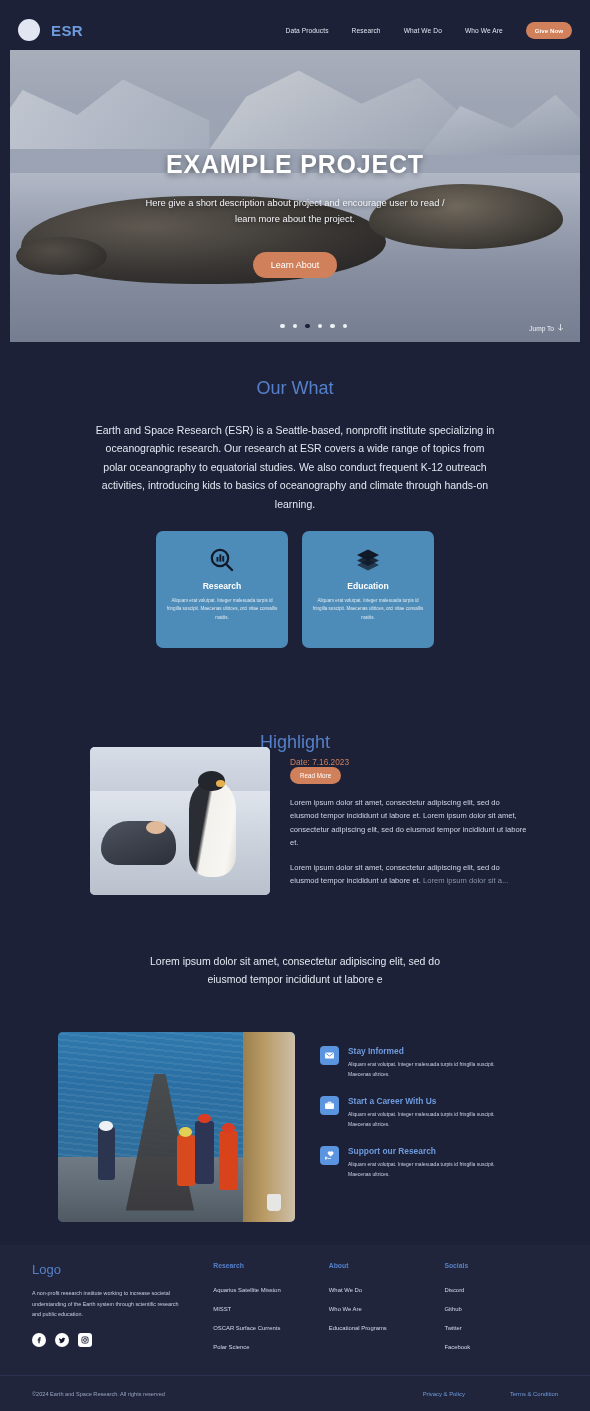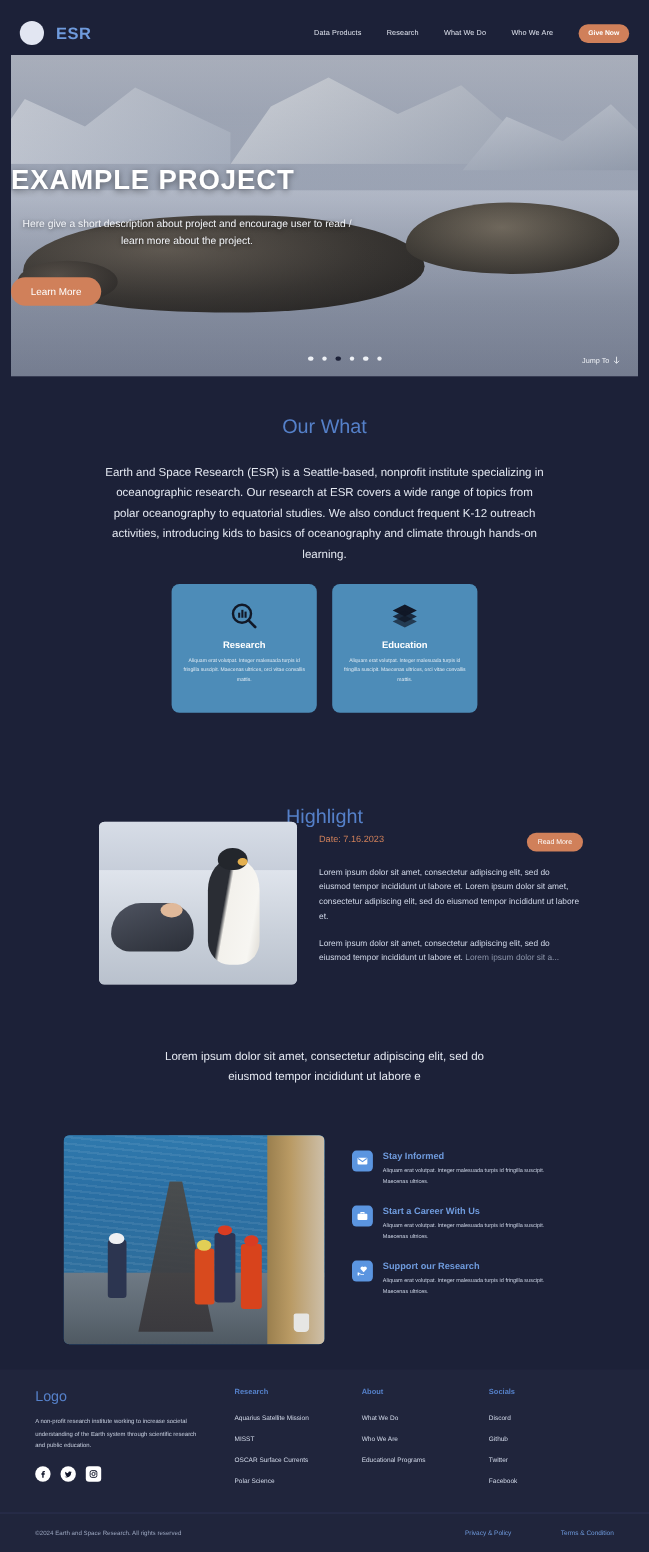--- a/index.html
+++ b/index.html
@@ -87,21 +87,21 @@
     position: absolute; right: 3%; top: 46%; width: 34%; height: 22%;
     background: radial-gradient(ellipse at 45% 35%, #7b7263 0%, #4a453c 60%, #2a2723 100%);
     border-radius: 48% 52% 50% 50% / 60% 55% 45% 40%;
   }
   .hero-overlay {
     position: absolute; inset: 0;
     background: linear-gradient(180deg, rgba(20,24,40,.18) 0%, rgba(20,24,40,.10) 45%, rgba(20,24,40,.20) 100%);
   }
   .hero-content {
     position: absolute; inset: 0;
-    display: flex; flex-direction: column; align-items: flex-start;
+    display: flex; flex-direction: column; align-items: center;
     padding-top: 100px;
   }
   .hero-title {
     color: #ffffff; font-size: 25px; font-weight: 800; letter-spacing: .8px;
     text-shadow: 0 2px 6px rgba(0,0,0,.45);
   }
   .hero-desc {
     margin-top: 16px; width: 320px; text-align: center;
     color: #f2f4f8; font-size: 9.4px; line-height: 1.65;
     text-shadow: 0 1px 4px rgba(0,0,0,.55);
@@ -166,21 +166,21 @@
   }
   .hp-peng-head {
     position: absolute; left: 60%; top: 16%; width: 15%; height: 14%;
     background: #23262c; border-radius: 50% 50% 45% 45%;
   }
   .hp-peng-cheek {
     position: absolute; left: 70%; top: 22%; width: 5%; height: 5%;
     background: #e5b04e; border-radius: 50%;
   }
   .hl-text { width: 240px; padding-top: 10px; }
-  .hl-head { display: flex; align-items: flex-start; justify-content: space-between; }
+  .hl-head { display: flex; align-items: flex-start; justify-content: space-between; flex-direction: column; }
   .hl-date { color: #d0805a; font-size: 8.3px; }
   .read-btn {
     background: #d0805a; color: #fff; border: none;
     font-size: 6.3px; padding: 5px 10px; border-radius: 9px;
   }
   .hl-para { margin-top: 12px; color: #cfd6e6; font-size: 7.6px; line-height: 1.75; }
   .hl-para.second { margin-top: 12px; }
   .hl-fade { color: #8a93a8; }
 
   
@@ -283,21 +283,21 @@
       <div class="hero-ice-c"></div>
       <div class="hero-snow"></div>
       <div class="hero-seal-main"></div>
       <div class="hero-seal-head"></div>
       <div class="hero-seal-right"></div>
     </div>
     <div class="hero-overlay"></div>
     <div class="hero-content">
       <div class="hero-title">EXAMPLE PROJECT</div>
       <div class="hero-desc">Here give a short description about project and encourage user to read / learn more about the project.</div>
-      <button class="learn-btn">Learn More</button>
+      <button class="learn-btn">Learn About</button>
     </div>
     <div class="dots">
       <span class="dot"></span>
       <span class="dot"></span>
       <span class="dot active"></span>
       <span class="dot"></span>
       <span class="dot"></span>
       <span class="dot"></span>
     </div>
     <div class="jump-to">

